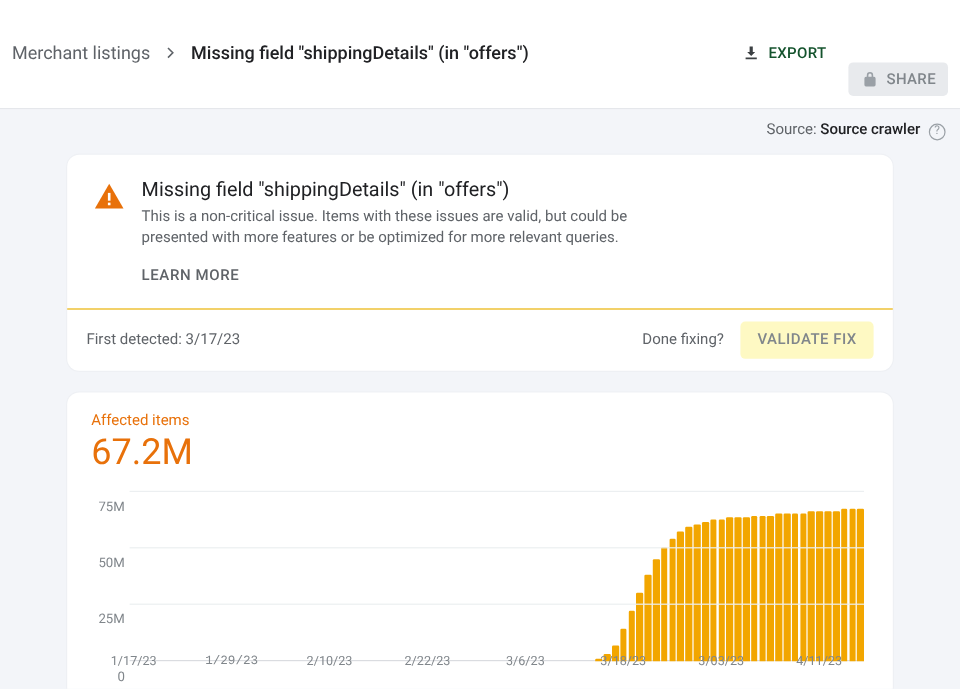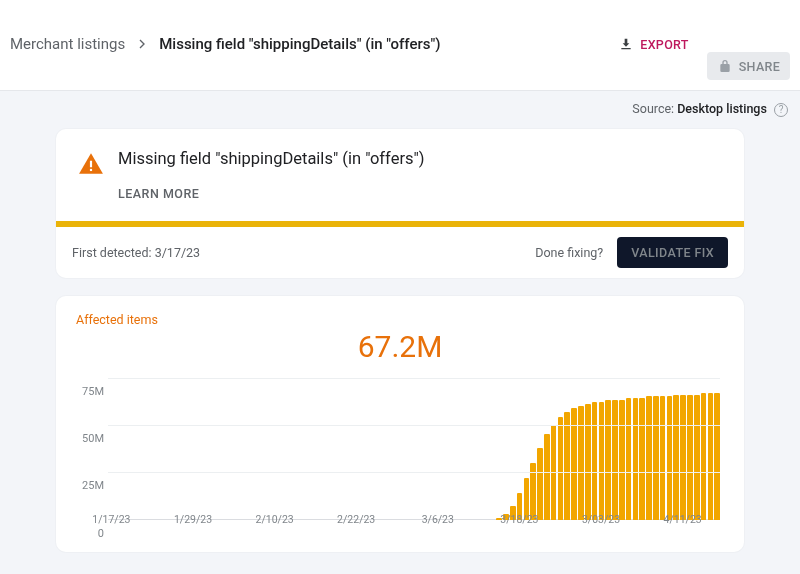--- a/index.html
+++ b/index.html
@@ -22,21 +22,21 @@
   }
   .breadcrumb { display:flex; align-items:center; gap:9px; font-size:15px; }
   .breadcrumb .root { color:#5f6368; }
   .breadcrumb .chev { color:#5f6368; }
   .breadcrumb .leaf { color:#202124; font-weight:500; }
   .actions { display:flex; align-items:center; gap:8px; }
   .btn {
     display:flex; align-items:center; gap:6px;
     border:none; background:transparent;
     font: inherit; font-size:12.5px; letter-spacing:.3px; font-weight:500;
-    color:#be185d; cursor:pointer; padding:6px 10px; border-radius:4px;
+    color:#14532d; cursor:pointer; padding:6px 10px; border-radius:4px;
   }
   .btn.share { background:#e8eaed; color:#80868b;margin-top:44px; }
   .icon-svg { width:16px; height:16px; display:block; }
 
   
   .meta-row {
     display:flex; justify-content:flex-end; align-items:center;
     gap:16px; padding: 10px 12px 12px 0;
     font-size:12.5px; color:#5f6368;
   }
@@ -57,34 +57,34 @@
   .issue-body { display:flex; gap:14px; padding:20px 22px 6px 22px; }
   .warn-icon { flex:none; margin-top:2px; }
   .issue-title { font-size:16.5px; color:#202124; margin:0 0 4px 0; font-weight:400;}
   .issue-desc { font-size:12.5px; color:#5f6368; line-height:1.45; max-width:440px; }
   .learn-more {
     display:inline-block; margin:14px 0 14px 0;
     font-size:12.5px; letter-spacing:.5px; font-weight:500; color:#5f6368;
   }
   .issue-footer {
     display:flex; align-items:center; justify-content:space-between;
-    border-top:6px solid #eab308; padding:10px 16px;
+    border-top:1px solid #eab308; padding:10px 16px;
     font-size:12.5px; color:#5f6368;gap:12px;
   }
   .footer-right { display:flex; align-items:center; gap:14px; }
   .validate-btn {
-    background:#0f172a; color:#80868b; border:none; border-radius:4px;
+    background:#fef9c3; color:#80868b; border:none; border-radius:4px;
     font: inherit; font-size:12.5px; letter-spacing:.4px; font-weight:500;
     padding:8px 14px; cursor:pointer;
   }
 
   
   .chart-card { padding: 16px 20px 14px 20px; }
   .metric-label { font-size:12.5px; color:#e8710a; margin:0; }
-  .metric-value { font-size:30px; color:#e8710a; margin:2px 0 14px 0; font-weight:400;text-align:center;}
+  .metric-value { font-size:30px; color:#e8710a; margin:2px 0 14px 0; font-weight:400;}
   .chart-area { position:relative; height:160px; margin-left:32px; margin-right:4px; }
   .y-axis { position:absolute; left:-34px; top:0; bottom:18px; width:30px; }
   .y-tick {
     position:absolute; right:0; font-size:11px; color:#80868b; transform:translateY(50%);
     text-align:right; width:30px;
   }
   .gridline { position:absolute; left:0; right:0; border-top:1px solid #eceff1; }
   .plot { position:absolute; left:0; right:0; top:0; bottom:18px; }
   .baseline { position:absolute; left:0; right:0; bottom:0; border-top:1px solid #dadce0; }
   .bars { position:absolute; left:0; right:0; bottom:0; top:0; display:flex; align-items:flex-end; gap:1.2px; }
@@ -124,36 +124,37 @@
           </svg>
       </span>
       <span>SHARE</span>
     </button>
   </div>
 </div>
 
 <div class="meta-row">
   <span>
     <span class="k">Source:</span>
-    <span class="v">Desktop listings</span>
+    <span class="v">Source crawler</span>
     <span class="help-dot">?</span>
   </span>
 </div>
 
 <div class="card issue-card">
   <div class="issue-body">
     <div class="warn-icon">
       <svg width="26" height="26" viewBox="0 0 24 24">
           <path fill="#e8710a" d="M1 21h22L12 2 1 21z"></path>
           <rect x="11" y="9" width="2" height="6" fill="#fff"></rect>
           <rect x="11" y="16.5" width="2" height="2" fill="#fff"></rect>
         </svg>
     </div>
     <div>
       <p class="issue-title">Missing field "shippingDetails" (in "offers")</p>
+      <div class="issue-desc">This is a non-critical issue. Items with these issues are valid, but could be presented with more features or be optimized for more relevant queries.</div>
       <a class="learn-more">LEARN MORE</a>
     </div>
   </div>
   <div class="issue-footer">
     <span>
       <span>First detected:</span>
       <span>3/17/23</span>
     </span>
     <div class="footer-right">
       <span>Done fixing?</span>
@@ -266,21 +267,21 @@
           <div class="bar" style="height: 89.3333%;"></div>
           <div class="bar" style="height: 89.3333%;"></div>
           <div class="bar" style="height: 89.3333%;"></div>
         </div>
     <div class="gridline" style="top: 66.6667%;"></div>
         <div class="gridline" style="top: 33.3333%;"></div>
         <div class="gridline" style="top: 0%;"></div>
       </div>
     <div class="x-axis">
         <div class="x-tick" style="left: 0.555556%;">1/17/23</div>
-        <div class="x-tick" style="left: 13.8889%;">1/29/23</div>
+        <div class="x-tick" style="left: 13.8889%; font-family: Liberation Mono, monospace;">1/29/23</div>
         <div class="x-tick" style="left: 27.2222%;">2/10/23</div>
         <div class="x-tick" style="left: 40.5556%;">2/22/23</div>
         <div class="x-tick" style="left: 53.8889%; margin-top: 16px;">3/6/23</div>
         <div class="x-tick" style="left: 67.2222%;">3/18/23</div>
         <div class="x-tick" style="left: 80.5556%;">3/03/23</div>
         <div class="x-tick" style="left: 93.8889%;">4/11/23</div>
       </div>
   </div>
 </div>
 

